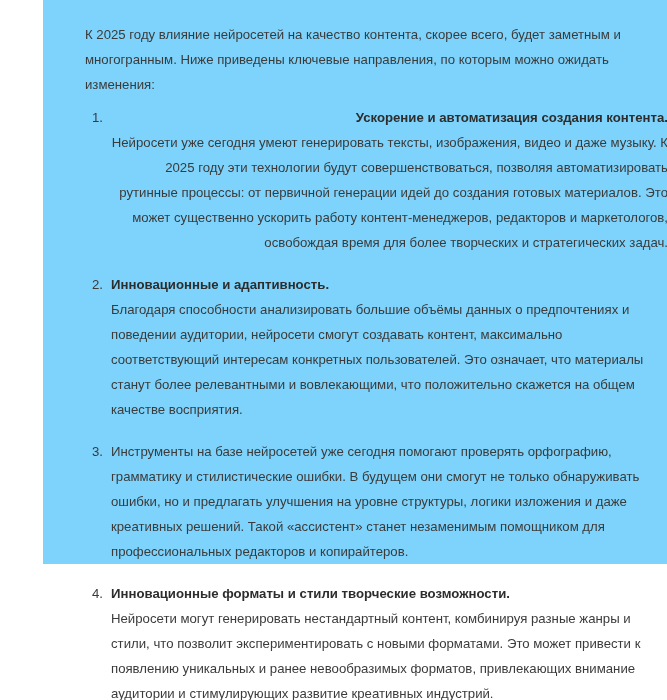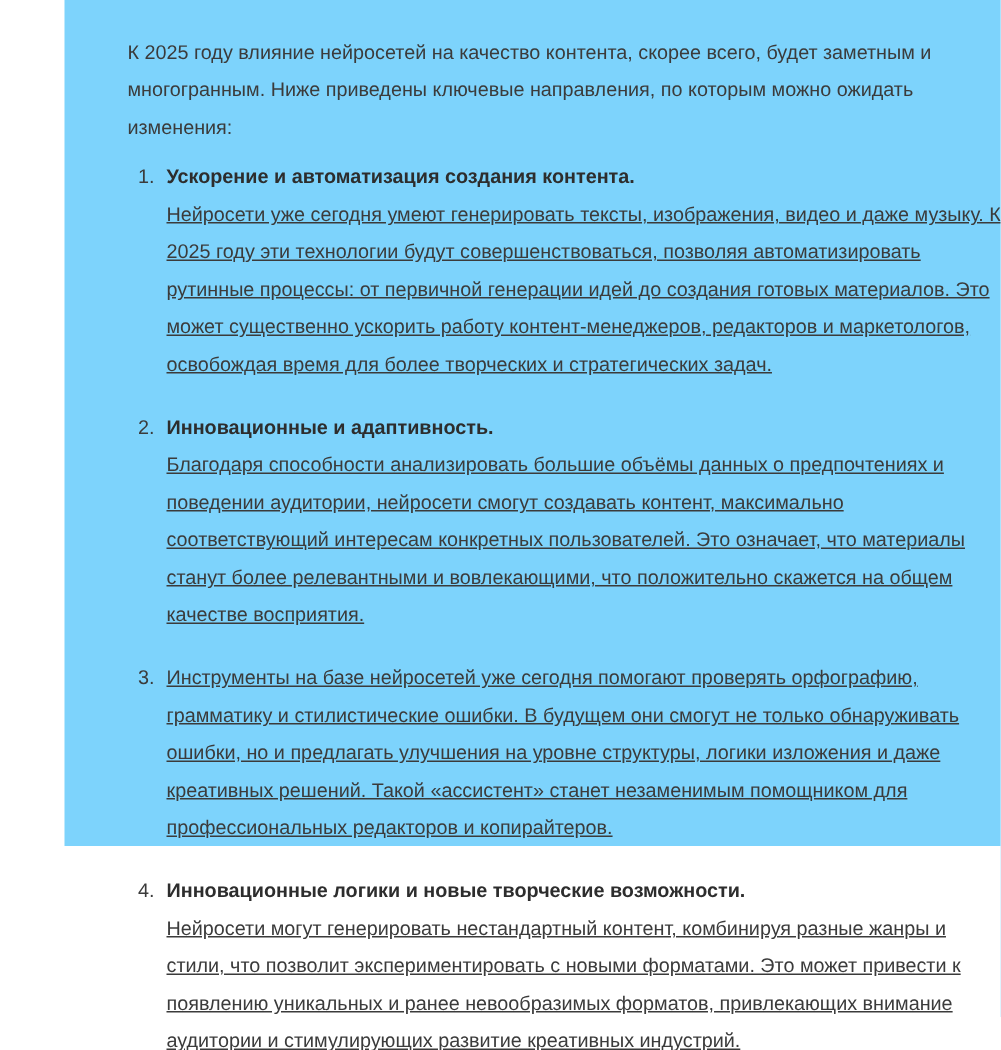--- a/index.html
+++ b/index.html
@@ -44,20 +44,21 @@
 
   ol.points > li {
     position: relative;
     counter-increment: pt;
     padding-left: 26px;
     margin-top: 17px;
   }
 
   ol.points > li:first-child {
     margin-top: 0;
+    text-align: right;
   }
 
   ol.points > li::before {
     content: counter(pt) ".";
     position: absolute;
     left: 0;
     top: 0;
     width: 18px;
     text-align: right;
     font-size: 13.2px;
@@ -73,21 +74,20 @@
     color: #2d2d2d;
   }
 
   .pt-body {
     display: block;
     font-size: 13.2px;
     line-height: 25px;
     font-weight: normal;
     color: #3b3b3b;
     max-width: 560px;
-    text-decoration: underline;
   }
 </style>
 </head>
 <body>
 
 <div class="page">
 
   <p class="intro">К 2025 году влияние нейросетей на качество контента, скорее всего, будет заметным и многогранным. Ниже приведены ключевые направления, по которым можно ожидать изменения:</p>
 
   <ol class="points">
@@ -100,18 +100,18 @@
     <li>
       <span class="pt-title">Инновационные и адаптивность.</span>
       <span class="pt-body">Благодаря способности анализировать большие объёмы данных о предпочтениях и поведении аудитории, нейросети смогут создавать контент, максимально соответствующий интересам конкретных пользователей. Это означает, что материалы станут более релевантными и вовлекающими, что положительно скажется на общем качестве восприятия.</span>
     </li>
 
     <li>
       <span class="pt-body">Инструменты на базе нейросетей уже сегодня помогают проверять орфографию, грамматику и стилистические ошибки. В будущем они смогут не только обнаруживать ошибки, но и предлагать улучшения на уровне структуры, логики изложения и даже креативных решений. Такой «ассистент» станет незаменимым помощником для профессиональных редакторов и копирайтеров.</span>
     </li>
 
     <li>
-      <span class="pt-title">Инновационные логики и новые творческие возможности.</span>
+      <span class="pt-title">Инновационные форматы и стили творческие возможности.</span>
       <span class="pt-body">Нейросети могут генерировать нестандартный контент, комбинируя разные жанры и стили, что позволит экспериментировать с новыми форматами. Это может привести к появлению уникальных и ранее невообразимых форматов, привлекающих внимание аудитории и стимулирующих развитие креативных индустрий.</span>
     </li>
 
   </ol>
 </div>
 
 </body></html>

